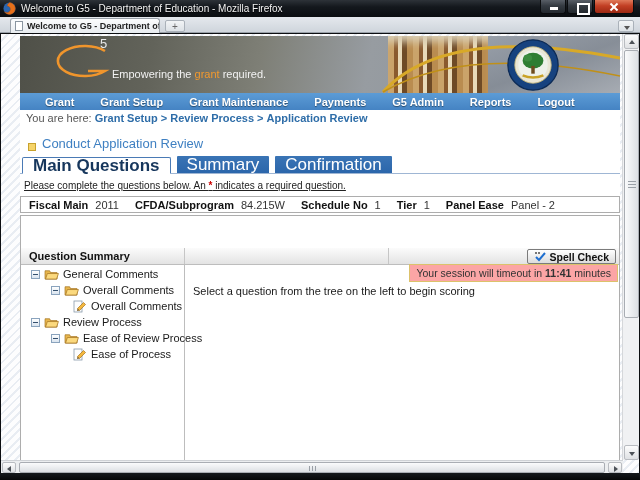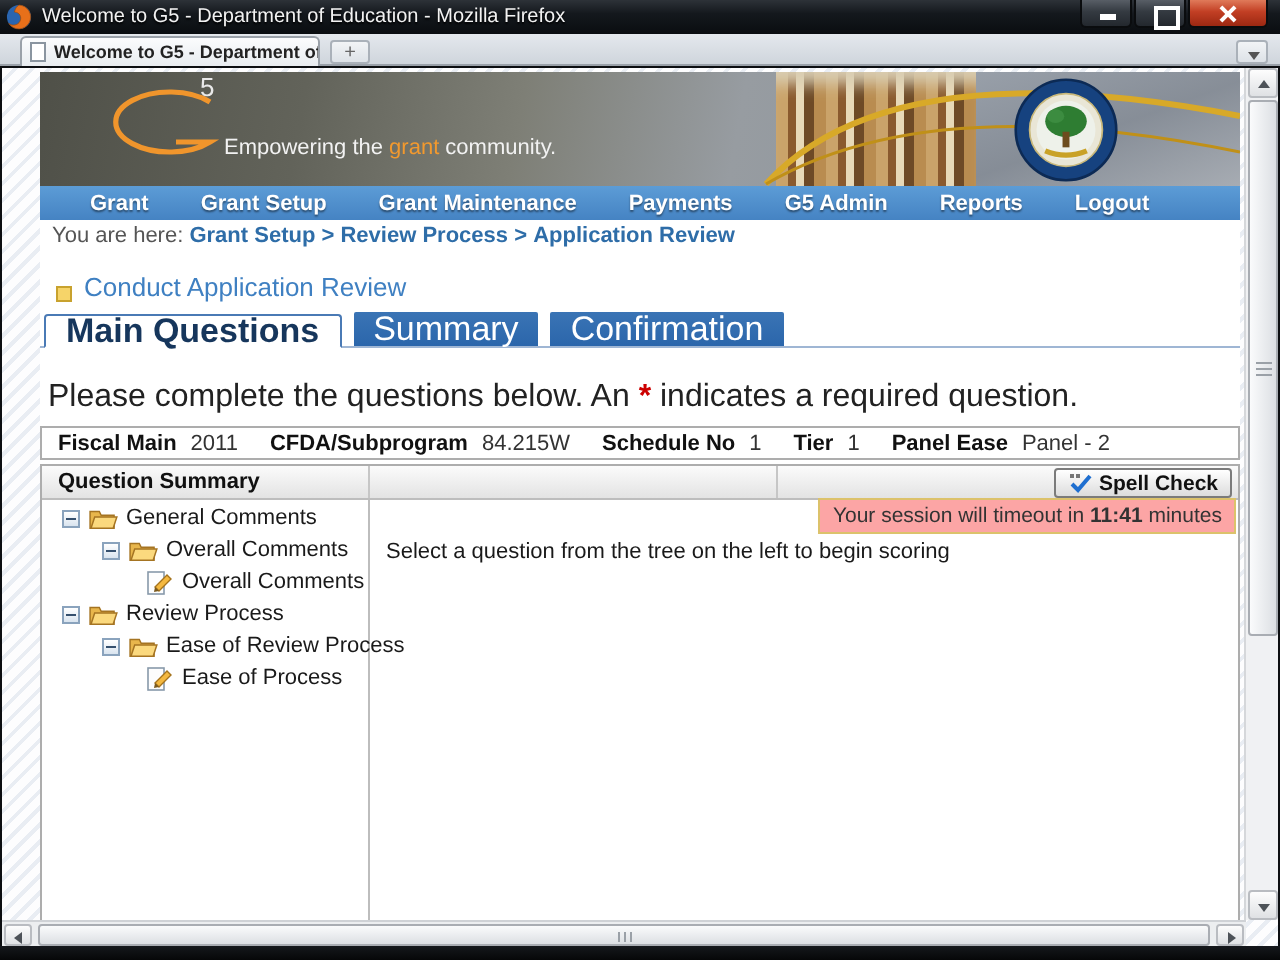--- a/index.html
+++ b/index.html
@@ -79,33 +79,33 @@
   
   .tabstrip { margin-top:6px; height:17px; display:flex; align-items:flex-end; padding-left:2px;
     border-bottom:1px solid #9fb6d4; }
   .ptab { height:17px; font-size:17px; display:flex; align-items:center; padding:0 10px; margin-right:6px;
     white-space:nowrap; }
   .ptab.active { background:#fff; border:1px solid #4a7ab5; border-bottom:1px solid #fff;
     border-radius:2px 2px 0 0; color:#16365c; font-weight:bold; margin-bottom:-1px; }
   .ptab.inactive { background:linear-gradient(#3a74b5,#2b66ab); color:#fff; border-radius:1px 1px 0 0; }
 
   
-  .instruction { margin:16px 0 0 4px; font-size:16px; color:#222; }
+  .instruction { margin:6px 0 0 4px; font-size:10px; color:#222;text-decoration:underline; }
   .req-star { color:#cc0000; font-weight:bold; }
 
   
   .infostrip { margin-top:5px; border:1px solid #adadad; height:17px; display:flex; align-items:center;
     padding-left:8px; font-size:11px; color:#111; background:#fff; }
   .info-label { font-weight:bold; margin-right:7px; white-space:nowrap; }
   .info-value { margin-right:16px; color:#333; white-space:nowrap; }
 
   
   .panel { margin-top:2px; border:1px solid #adadad; height:250px; position:relative; background:#fff; }
   .panel-header { height:17px; background:linear-gradient(#fbfbfb,#e3e3e3); border-bottom:1px solid #bdbdbd;
-    position:relative; display:flex; align-items:center; }
+    position:relative; display:flex; align-items:center;margin-top:32px; }
   .panel-header .hdiv { position:absolute; top:0; bottom:0; width:1px; background:#c6c6c6; }
   .panel-title { font-size:11px; font-weight:bold; color:#111; padding-left:8px; }
   .spellcheck-btn { position:absolute; right:3px; top:1px; height:15px; display:flex; align-items:center;
     border:1px solid #7b7b7b; border-radius:2px; background:linear-gradient(#fff,#dcdcdc); padding:0 6px;
     font-size:10.5px; font-weight:bold; color:#111; }
   .spellcheck-btn svg { margin-right:3px; }
   .panel-body { position:relative; height:231px; }
   .tree-divider { position:absolute; left:163px; top:0; bottom:0; width:1px; background:#bdbdbd; }
   .session-notice { position:absolute; right:1px; top:-1px; background:#fca5a5; border:1px solid #dcc26b;
     font-size:10.5px; color:#333; padding:2px 6px; white-space:nowrap; z-index:3; }
@@ -181,21 +181,21 @@
 
   <div class="viewport">
     <div class="pagebox">
 
       <div class="banner">
         <svg class="g5-g" width="62" height="42" viewBox="0 0 62 42">
           <path d="M55,9 A27,15 0 1 0 55,29 L38,29" fill="none" stroke="#f0952c" stroke-width="2.6"></path>
         </svg>
         <span class="g5-five">5</span>
         <div class="tagline">
-          <span>Empowering the </span><span class="hl">grant</span><span> community.</span>
+          <span>Empowering the </span><span class="hl">grant</span><span> required.</span>
         </div>
         <div class="bookshelf"></div>
         <div class="chalk"></div>
         <svg class="swoosh" width="245" height="57" viewBox="0 0 245 57">
           <path d="M8,56 Q70,-12 245,22" fill="none" stroke="#d8a928" stroke-width="3"></path>
           <path d="M8,56 Q90,8 245,40" fill="none" stroke="#c09018" stroke-width="1.5"></path>
         </svg>
         <svg class="seal" width="52" height="52" viewBox="0 0 60 60">
           <circle cx="30" cy="30" r="29" fill="#16427f" stroke="#0c2a55" stroke-width="1.5"></circle>
           <circle cx="30" cy="30" r="21" fill="#e9e6d6" stroke="#c9b87a" stroke-width="1"></circle>

